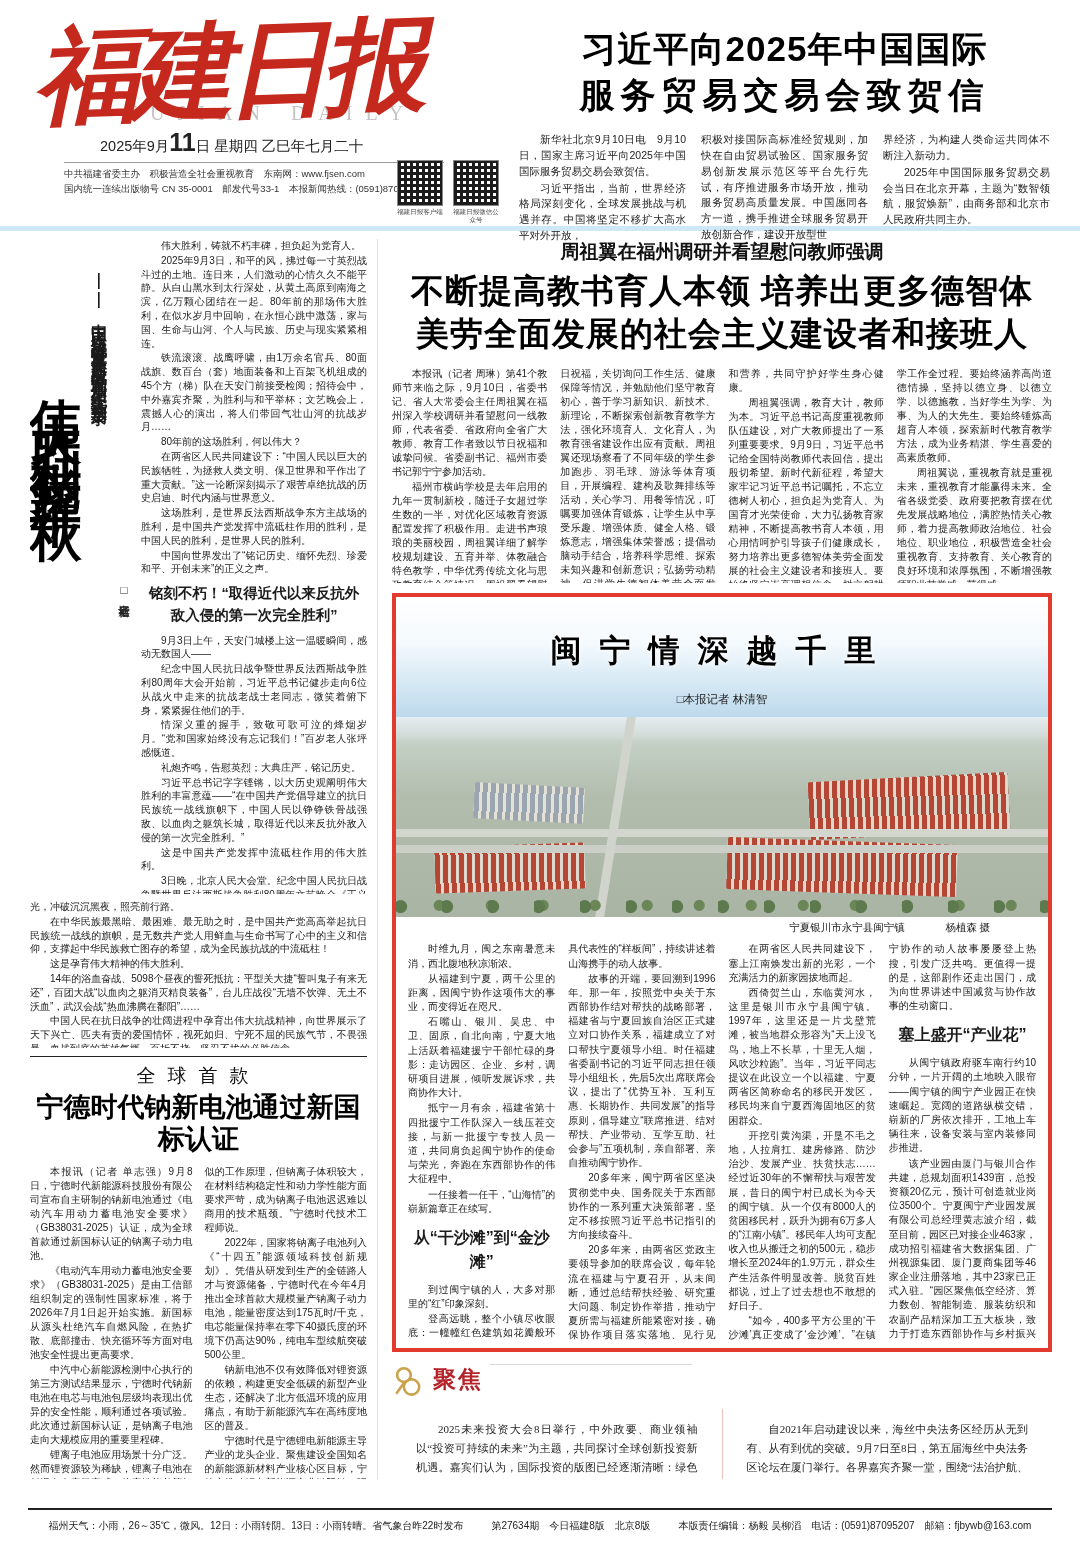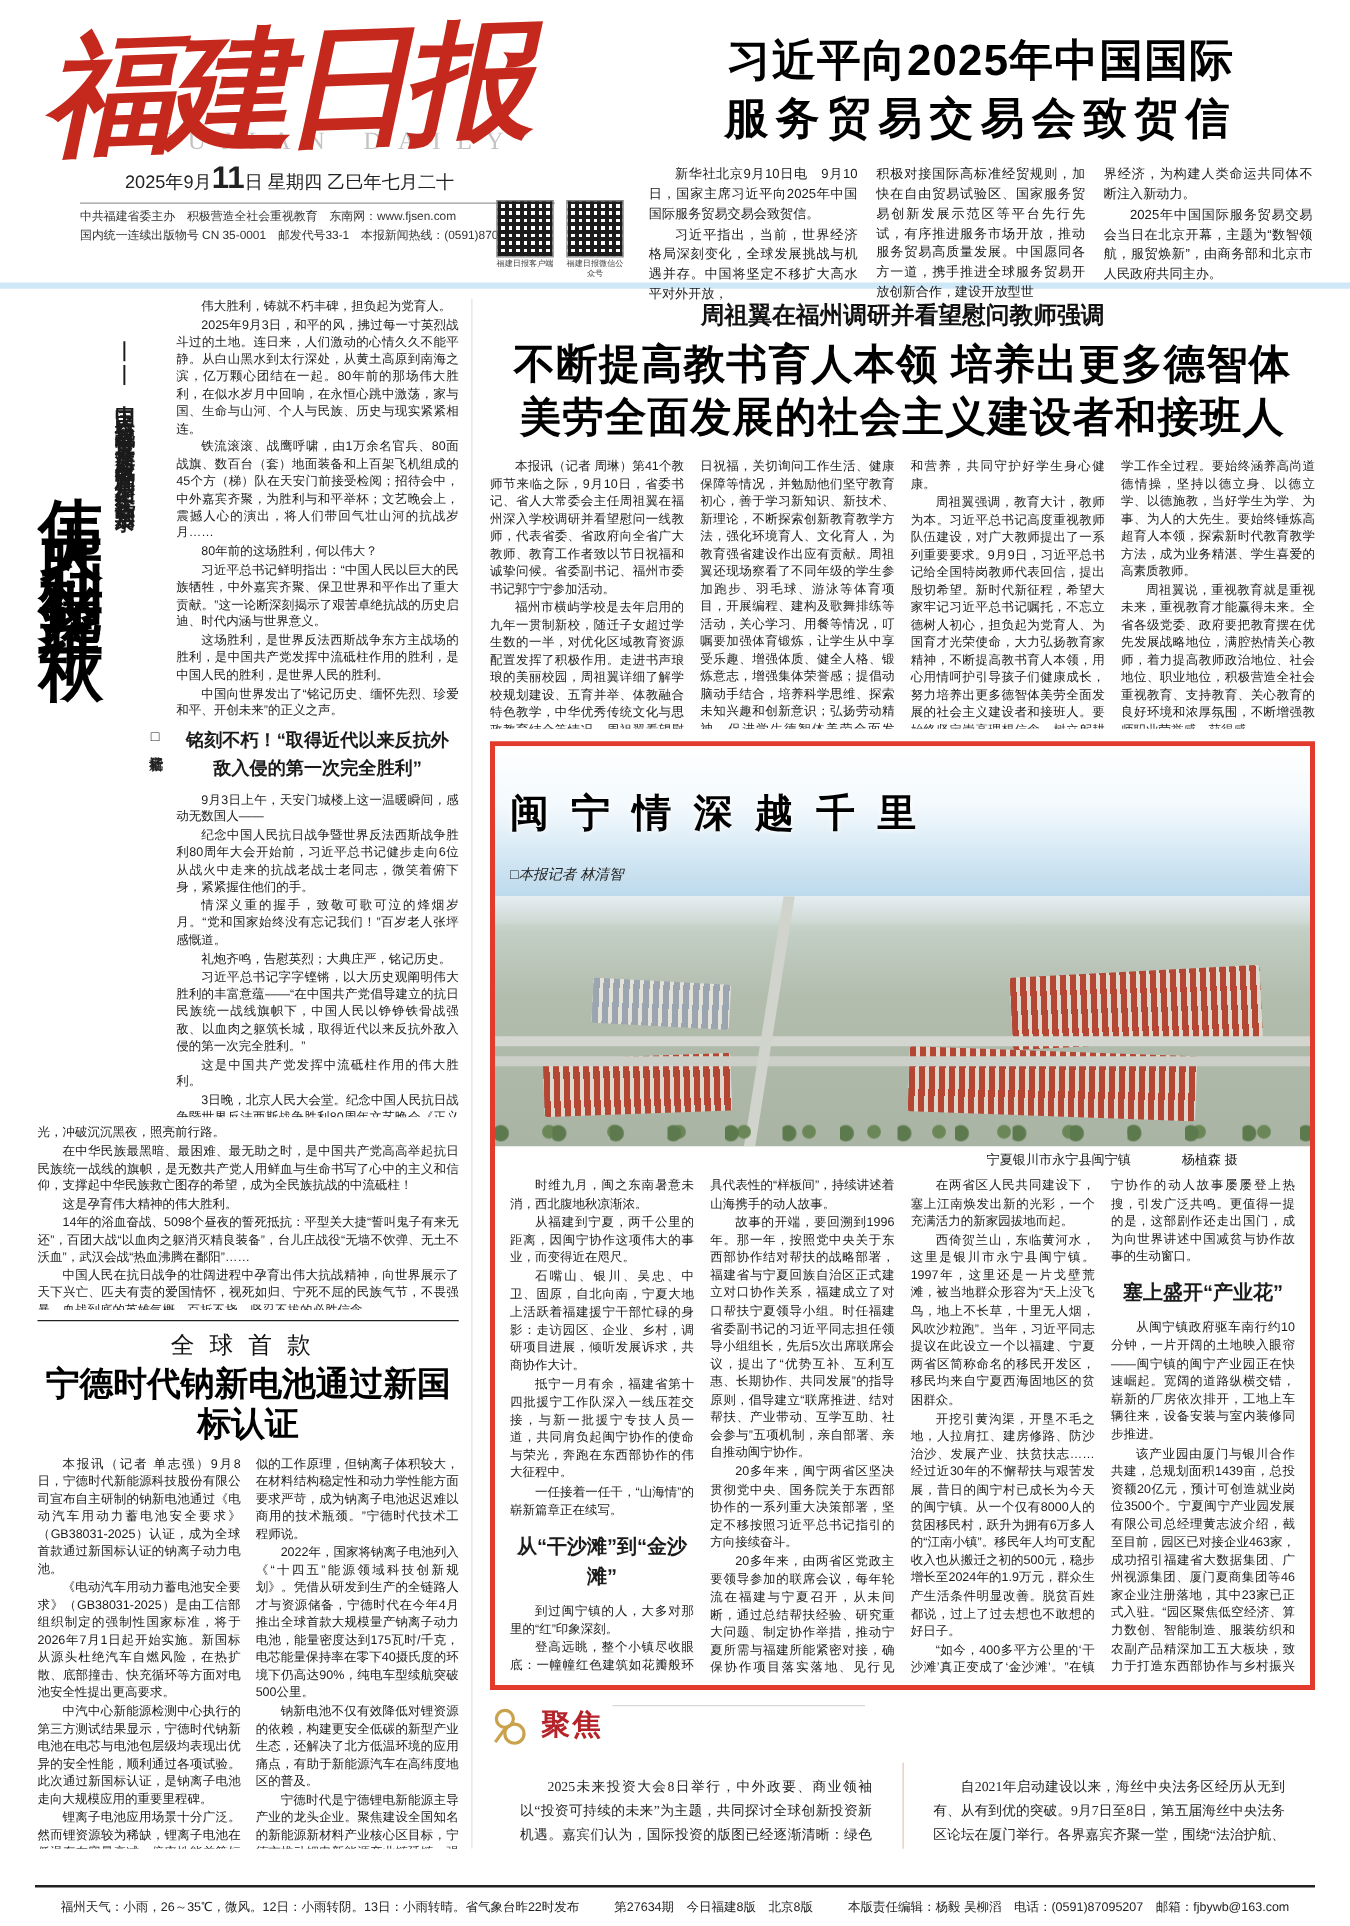--- a/index.html
+++ b/index.html
@@ -49,23 +49,23 @@
   .catl-body{display:flex;gap:12px;height:330px;overflow:hidden;}
   .ccol{flex:1;font-size:10px;line-height:1.4;}
   
   .edu-kicker{text-align:center;font-family:"Liberation Serif",serif;font-size:19px;font-weight:700;margin:0 0 5px;color:#111;}
   .edu-head{font-size:33px;font-weight:900;text-align:center;line-height:1.3;color:#000;letter-spacing:1px;}
   .edu-body{display:flex;gap:13px;margin-top:11px;height:216px;overflow:hidden;}
   .ecol{flex:1;font-size:10px;line-height:1.4;}
   
   .minning{border:4px solid #e23a2c;margin-top:10px;padding:0 12px 8px;background:#fff;}
   .minning-header{background:linear-gradient(180deg,#ffffff 0%,#f3f9fd 40%,#bcd9ec 100%);margin:0 -12px;padding:12px 12px 10px;}
-  .minning-title{font-family:"Liberation Serif",serif;font-size:31px;font-weight:900;letter-spacing:18px;color:#000;
+  .minning-title{text-align:center;font-family:"Liberation Serif",serif;font-size:31px;font-weight:900;letter-spacing:18px;color:#000;
                  text-shadow:0 0 3px #fff,0 0 6px #fff;}
-  .minning-byline{font-size:11.5px;margin-top:8px;color:#222;font-style:italic;}
+  .minning-byline{text-align:center;font-size:11.5px;margin-top:8px;color:#222;}
   .photo{height:200px;margin:0 -12px;position:relative;overflow:hidden;
          background:linear-gradient(180deg,#dfe9ec 0%,#c3cfc4 14%,#b2bdae 40%,#a9b4a5 100%);}
   .ph-haze{position:absolute;left:0;right:0;top:0;height:22px;background:linear-gradient(180deg,#e6edf1,#cdd8d2);}
   .ph-road-h{position:absolute;left:0;right:0;top:56%;height:8px;background:#d3d6cf;box-shadow:0 16px 0 #cbcfc7;}
   .ph-road-v{position:absolute;top:0;bottom:0;left:33%;width:9px;background:#d0d4cc;transform:skewX(-9deg);}
   .roofs{position:absolute;background:repeating-linear-gradient(90deg,#b5402e 0 5px,#e0dacf 5px 8px);opacity:.95;border-radius:2px;}
   .r1{right:6%;top:30%;width:200px;height:58px;transform:rotate(-3deg);}
   .r2{right:14%;top:62%;width:230px;height:52px;transform:rotate(2deg);}
   .r3{left:6%;top:64%;width:150px;height:46px;transform:rotate(-2deg);}
   .r4{left:12%;top:34%;width:110px;height:36px;transform:rotate(3deg);background:repeating-linear-gradient(90deg,#9aa4b0 0 5px,#e6e3da 5px 8px);}
@@ -153,21 +153,21 @@
           <div class="v-heads">
             <div class="v-title">伟大胜利光耀千秋</div>
             <div class="v-kicker">——中国人民抗日战争暨世界反法西斯战争胜利八十周年纪念活动启示录（一）</div>
             <div class="v-byline">□新华社记者</div>
           </div>
           <div class="v-body">
               <div class="para">伟大胜利，铸就不朽丰碑，担负起为党育人。</div>
               <div class="para">2025年9月3日，和平的风，拂过每一寸英烈战斗过的土地。连日来，人们激动的心情久久不能平静。从白山黑水到太行深处，从黄土高原到南海之滨，亿万颗心团结在一起。80年前的那场伟大胜利，在似水岁月中回响，在永恒心跳中激荡，家与国、生命与山河、个人与民族、历史与现实紧紧相连。</div>
               <div class="para">铁流滚滚、战鹰呼啸，由1万余名官兵、80面战旗、数百台（套）地面装备和上百架飞机组成的45个方（梯）队在天安门前接受检阅；招待会中，中外嘉宾齐聚，为胜利与和平举杯；文艺晚会上，震撼人心的演出，将人们带回气壮山河的抗战岁月……</div>
               <div class="para">80年前的这场胜利，何以伟大？</div>
-              <div class="para">习近平总书记鲜明指出：“中国人民以巨大的民族牺牲，中外嘉宾齐聚、保卫世界和平作出了重大贡献。”这一论断深刻揭示了艰苦卓绝抗战的历史启迪、时代内涵与世界意义。</div>
+              <div class="para">在两省区人民共同建设下：“中国人民以巨大的民族牺牲，为拯救人类文明、保卫世界和平作出了重大贡献。”这一论断深刻揭示了艰苦卓绝抗战的历史启迪、时代内涵与世界意义。</div>
               <div class="para">这场胜利，是世界反法西斯战争东方主战场的胜利，是中国共产党发挥中流砥柱作用的胜利，是中国人民的胜利，是世界人民的胜利。</div>
               <div class="para">中国向世界发出了“铭记历史、缅怀先烈、珍爱和平、开创未来”的正义之声。</div>
               <div class="inline-subhead">铭刻不朽！“取得近代以来反抗外敌入侵的第一次完全胜利”</div>
               <div class="para">9月3日上午，天安门城楼上这一温暖瞬间，感动无数国人——</div>
               <div class="para">纪念中国人民抗日战争暨世界反法西斯战争胜利80周年大会开始前，习近平总书记健步走向6位从战火中走来的抗战老战士老同志，微笑着俯下身，紧紧握住他们的手。</div>
               <div class="para">情深义重的握手，致敬可歌可泣的烽烟岁月。“党和国家始终没有忘记我们！”百岁老人张坪感慨道。</div>
               <div class="para">礼炮齐鸣，告慰英烈；大典庄严，铭记历史。</div>
               <div class="para">习近平总书记字字铿锵，以大历史观阐明伟大胜利的丰富意蕴——“在中国共产党倡导建立的抗日民族统一战线旗帜下，中国人民以铮铮铁骨战强敌、以血肉之躯筑长城，取得近代以来反抗外敌入侵的第一次完全胜利。”</div>
               <div class="para">这是中国共产党发挥中流砥柱作用的伟大胜利。</div>
               <div class="para">3日晚，北京人民大会堂。纪念中国人民抗日战争暨世界反法西斯战争胜利80周年文艺晚会《正义必胜》的舞台上，无数英勇的身影从时光中走来。</div>

